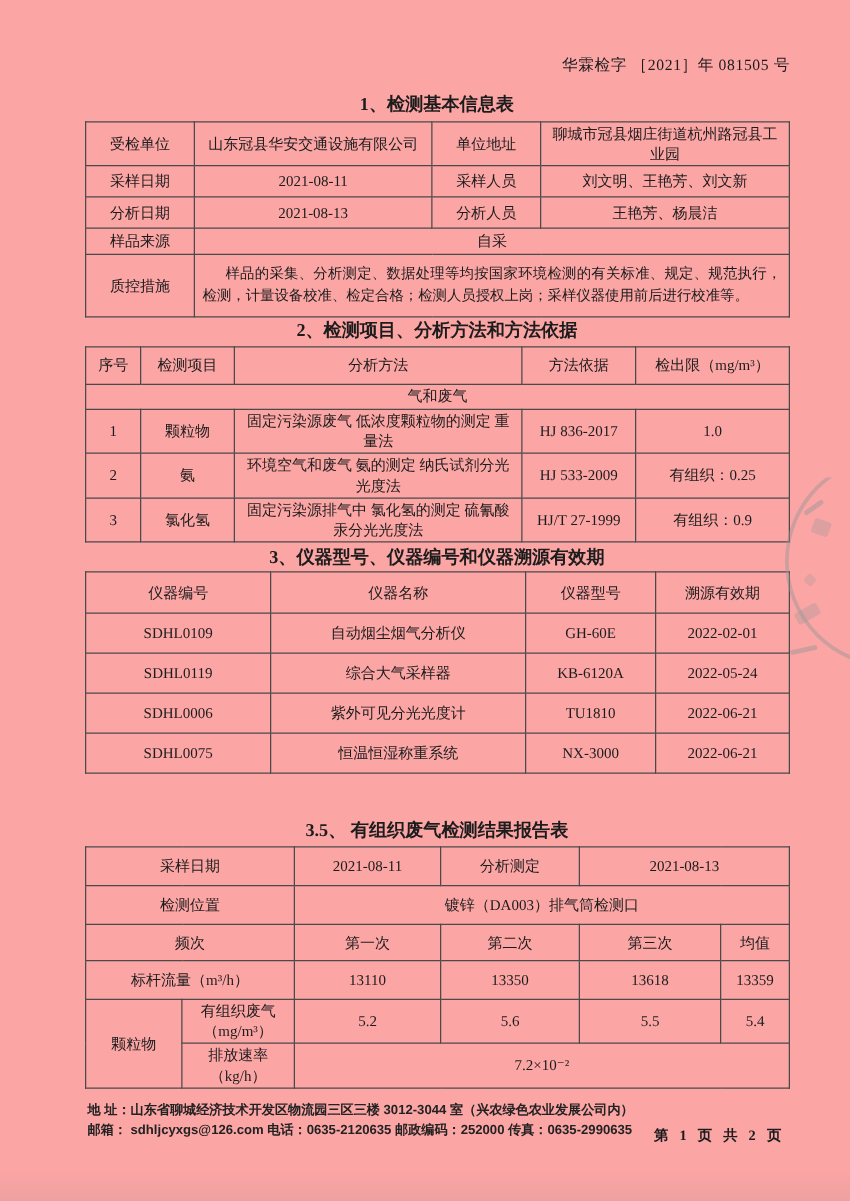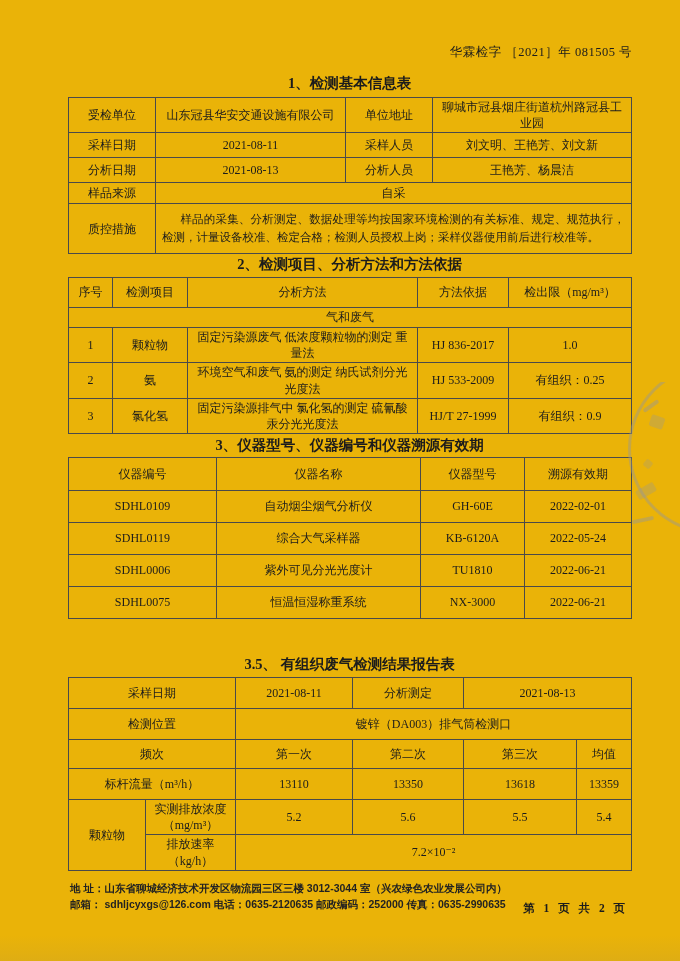--- a/index.html
+++ b/index.html
@@ -1,21 +1,21 @@
 <!DOCTYPE html>
 <html><head>
 <meta charset="utf-8">
 <style>
   * { margin:0; padding:0; box-sizing:border-box; }
   html,body { background:#e9e9e9; }
   .page {
     position:relative;
     width:680px; height:961px;
     margin:0 auto;
-    background:#eab308;
+    background:#fca5a5;
     font-family:"Liberation Serif","DejaVu Serif",serif;
     color:#1c1c1c;
     overflow:hidden;
   }
   .page::after{ 
     content:""; position:absolute; left:0; bottom:0; width:100%; height:26px;
     background:linear-gradient(to bottom, rgba(0,0,0,0) 0%, rgba(120,120,120,0.10) 100%);
     pointer-events:none;
   }
   .doc-no{
@@ -239,21 +239,21 @@
     </tr>
     <tr>
       <td colspan="2">标杆流量（m³/h）</td>
       <td>13110</td>
       <td>13350</td>
       <td>13618</td>
       <td>13359</td>
     </tr>
     <tr>
       <td rowspan="2">颗粒物</td>
-      <td>实测排放浓度（mg/m³）</td>
+      <td>有组织废气（mg/m³）</td>
       <td>5.2</td>
       <td>5.6</td>
       <td>5.5</td>
       <td>5.4</td>
     </tr>
     <tr>
       <td>排放速率（kg/h）</td>
       <td colspan="4">7.2×10⁻²</td>
     </tr>
   </tbody>

